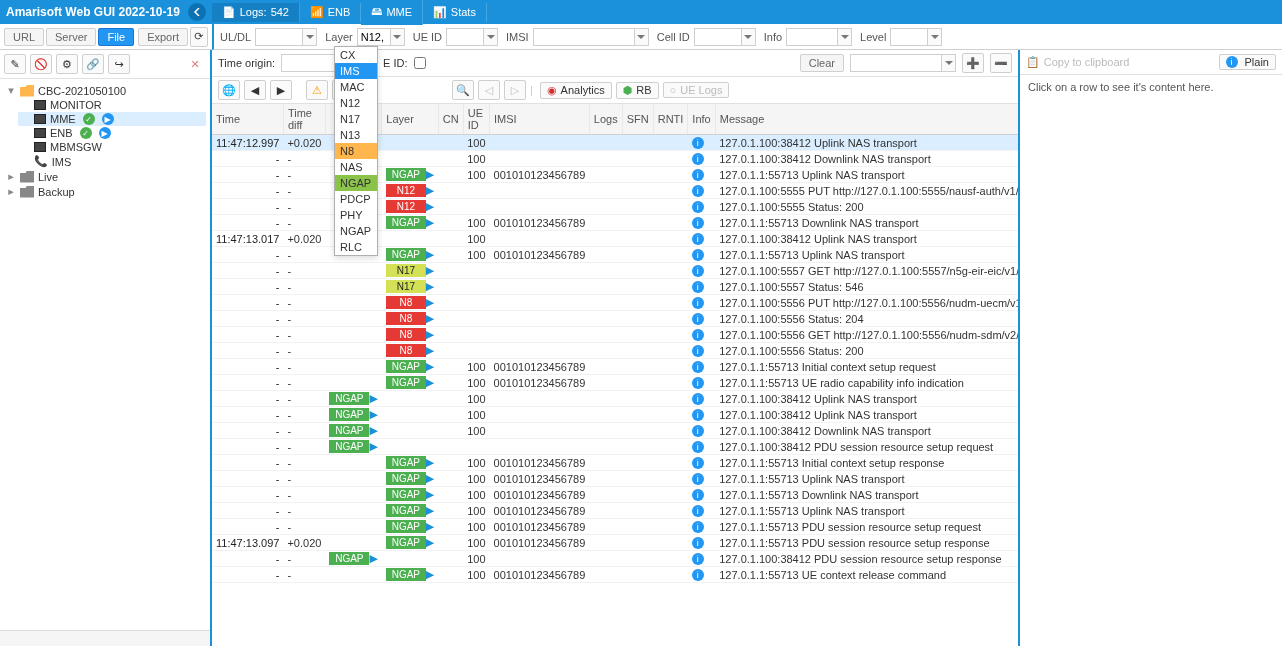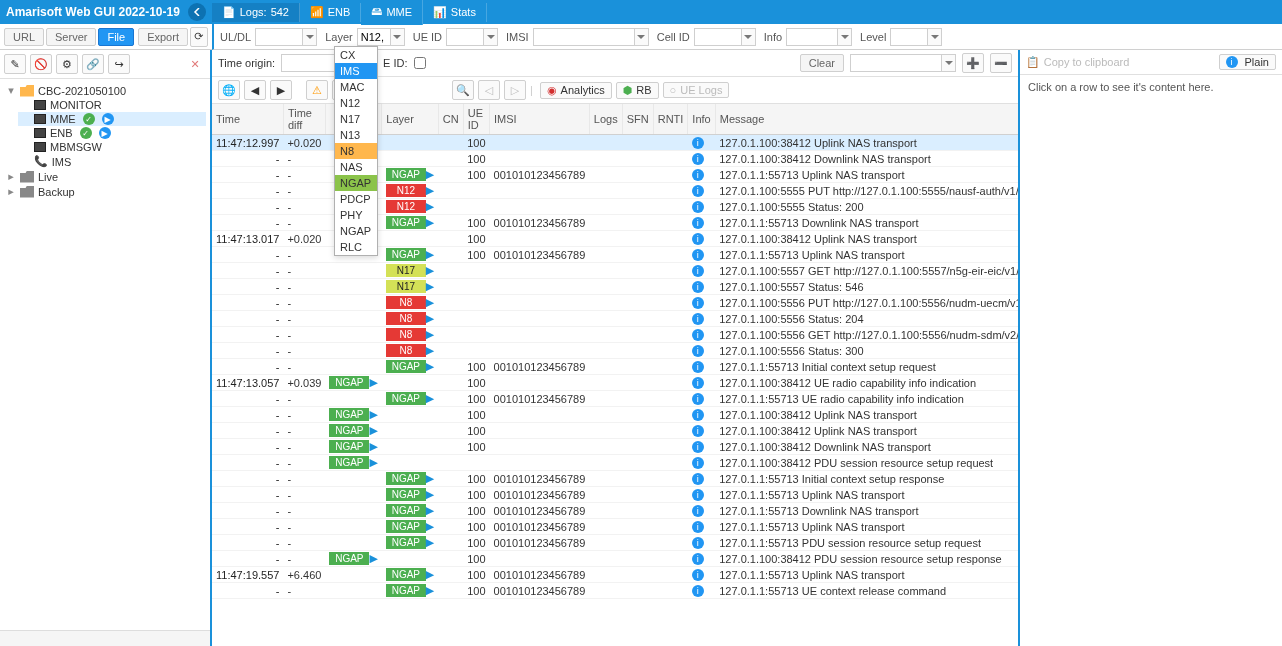--- a/index.html
+++ b/index.html
@@ -512,63 +512,63 @@
                 <td class="diff">-</td>
                 <td></td>
                 <td><span class="layer-badge layer-N8">N8</span><span class="arrow-blue">▶</span></td>
                 <td></td>
                 <td></td>
                 <td></td>
                 <td></td>
                 <td></td>
                 <td></td>
                 <td><i class="info-ball">i</i></td>
-                <td>127.0.1.100:5556 Status: 300</td>
+                <td>127.0.1.100:5556 Status: 200</td>
               </tr>
               <tr>
                 <td class="time">-</td>
                 <td class="diff">-</td>
                 <td></td>
                 <td><span class="layer-badge layer-NGAP">NGAP</span><span class="arrow-blue">▶</span></td>
                 <td></td>
                 <td>100</td>
                 <td>001010123456789</td>
                 <td></td>
                 <td></td>
                 <td></td>
                 <td><i class="info-ball">i</i></td>
                 <td>127.0.1.1:55713 Initial context setup request</td>
               </tr>
               <tr>
-                <td class="time">11:47:13.057</td>
-                <td class="diff">+0.039</td>
+                <td class="time">-</td>
+                <td class="diff">-</td>
+                <td></td>
+                <td><span class="layer-badge layer-NGAP">NGAP</span><span class="arrow-blue">▶</span></td>
+                <td></td>
+                <td>100</td>
+                <td>001010123456789</td>
+                <td></td>
+                <td></td>
+                <td></td>
+                <td><i class="info-ball">i</i></td>
+                <td>127.0.1.1:55713 UE radio capability info indication</td>
+              </tr>
+              <tr>
+                <td class="time">-</td>
+                <td class="diff">-</td>
                 <td style="text-align:right"><span class="layer-badge layer-NGAP">NGAP</span><span class="arrow-blue">▶</span></td>
                 <td></td>
                 <td></td>
                 <td>100</td>
                 <td></td>
                 <td></td>
                 <td></td>
                 <td></td>
                 <td><i class="info-ball">i</i></td>
-                <td>127.0.1.100:38412 UE radio capability info indication</td>
-              </tr>
-              <tr>
-                <td class="time">-</td>
-                <td class="diff">-</td>
-                <td></td>
-                <td><span class="layer-badge layer-NGAP">NGAP</span><span class="arrow-blue">▶</span></td>
-                <td></td>
-                <td>100</td>
-                <td>001010123456789</td>
-                <td></td>
-                <td></td>
-                <td></td>
-                <td><i class="info-ball">i</i></td>
-                <td>127.0.1.1:55713 UE radio capability info indication</td>
+                <td>127.0.1.100:38412 Uplink NAS transport</td>
               </tr>
               <tr>
                 <td class="time">-</td>
                 <td class="diff">-</td>
                 <td style="text-align:right"><span class="layer-badge layer-NGAP">NGAP</span><span class="arrow-blue">▶</span></td>
                 <td></td>
                 <td></td>
                 <td>100</td>
                 <td></td>
                 <td></td>
@@ -582,147 +582,133 @@
                 <td class="diff">-</td>
                 <td style="text-align:right"><span class="layer-badge layer-NGAP">NGAP</span><span class="arrow-blue">▶</span></td>
                 <td></td>
                 <td></td>
                 <td>100</td>
                 <td></td>
                 <td></td>
                 <td></td>
                 <td></td>
                 <td><i class="info-ball">i</i></td>
-                <td>127.0.1.100:38412 Uplink NAS transport</td>
+                <td>127.0.1.100:38412 Downlink NAS transport</td>
               </tr>
               <tr>
                 <td class="time">-</td>
                 <td class="diff">-</td>
                 <td style="text-align:right"><span class="layer-badge layer-NGAP">NGAP</span><span class="arrow-blue">▶</span></td>
                 <td></td>
                 <td></td>
-                <td>100</td>
-                <td></td>
-                <td></td>
-                <td></td>
-                <td></td>
-                <td><i class="info-ball">i</i></td>
-                <td>127.0.1.100:38412 Downlink NAS transport</td>
+                <td></td>
+                <td></td>
+                <td></td>
+                <td></td>
+                <td></td>
+                <td><i class="info-ball">i</i></td>
+                <td>127.0.1.100:38412 PDU session resource setup request</td>
+              </tr>
+              <tr>
+                <td class="time">-</td>
+                <td class="diff">-</td>
+                <td></td>
+                <td><span class="layer-badge layer-NGAP">NGAP</span><span class="arrow-blue">▶</span></td>
+                <td></td>
+                <td>100</td>
+                <td>001010123456789</td>
+                <td></td>
+                <td></td>
+                <td></td>
+                <td><i class="info-ball">i</i></td>
+                <td>127.0.1.1:55713 Initial context setup response</td>
+              </tr>
+              <tr>
+                <td class="time">-</td>
+                <td class="diff">-</td>
+                <td></td>
+                <td><span class="layer-badge layer-NGAP">NGAP</span><span class="arrow-blue">▶</span></td>
+                <td></td>
+                <td>100</td>
+                <td>001010123456789</td>
+                <td></td>
+                <td></td>
+                <td></td>
+                <td><i class="info-ball">i</i></td>
+                <td>127.0.1.1:55713 Uplink NAS transport</td>
+              </tr>
+              <tr>
+                <td class="time">-</td>
+                <td class="diff">-</td>
+                <td></td>
+                <td><span class="layer-badge layer-NGAP">NGAP</span><span class="arrow-blue">▶</span></td>
+                <td></td>
+                <td>100</td>
+                <td>001010123456789</td>
+                <td></td>
+                <td></td>
+                <td></td>
+                <td><i class="info-ball">i</i></td>
+                <td>127.0.1.1:55713 Downlink NAS transport</td>
+              </tr>
+              <tr>
+                <td class="time">-</td>
+                <td class="diff">-</td>
+                <td></td>
+                <td><span class="layer-badge layer-NGAP">NGAP</span><span class="arrow-blue">▶</span></td>
+                <td></td>
+                <td>100</td>
+                <td>001010123456789</td>
+                <td></td>
+                <td></td>
+                <td></td>
+                <td><i class="info-ball">i</i></td>
+                <td>127.0.1.1:55713 Uplink NAS transport</td>
+              </tr>
+              <tr>
+                <td class="time">-</td>
+                <td class="diff">-</td>
+                <td></td>
+                <td><span class="layer-badge layer-NGAP">NGAP</span><span class="arrow-blue">▶</span></td>
+                <td></td>
+                <td>100</td>
+                <td>001010123456789</td>
+                <td></td>
+                <td></td>
+                <td></td>
+                <td><i class="info-ball">i</i></td>
+                <td>127.0.1.1:55713 PDU session resource setup request</td>
+              </tr>
+              <tr>
+                <td class="time">11:47:13.097</td>
+                <td class="diff">+0.020</td>
+                <td></td>
+                <td><span class="layer-badge layer-NGAP">NGAP</span><span class="arrow-blue">▶</span></td>
+                <td></td>
+                <td>100</td>
+                <td>001010123456789</td>
+                <td></td>
+                <td></td>
+                <td></td>
+                <td><i class="info-ball">i</i></td>
+                <td>127.0.1.1:55713 PDU session resource setup response</td>
               </tr>
               <tr>
                 <td class="time">-</td>
                 <td class="diff">-</td>
                 <td style="text-align:right"><span class="layer-badge layer-NGAP">NGAP</span><span class="arrow-blue">▶</span></td>
                 <td></td>
                 <td></td>
-                <td></td>
-                <td></td>
-                <td></td>
-                <td></td>
-                <td></td>
-                <td><i class="info-ball">i</i></td>
-                <td>127.0.1.100:38412 PDU session resource setup request</td>
-              </tr>
-              <tr>
-                <td class="time">-</td>
-                <td class="diff">-</td>
-                <td></td>
-                <td><span class="layer-badge layer-NGAP">NGAP</span><span class="arrow-blue">▶</span></td>
-                <td></td>
-                <td>100</td>
-                <td>001010123456789</td>
-                <td></td>
-                <td></td>
-                <td></td>
-                <td><i class="info-ball">i</i></td>
-                <td>127.0.1.1:55713 Initial context setup response</td>
-              </tr>
-              <tr>
-                <td class="time">-</td>
-                <td class="diff">-</td>
-                <td></td>
-                <td><span class="layer-badge layer-NGAP">NGAP</span><span class="arrow-blue">▶</span></td>
-                <td></td>
-                <td>100</td>
-                <td>001010123456789</td>
-                <td></td>
-                <td></td>
-                <td></td>
-                <td><i class="info-ball">i</i></td>
-                <td>127.0.1.1:55713 Uplink NAS transport</td>
-              </tr>
-              <tr>
-                <td class="time">-</td>
-                <td class="diff">-</td>
-                <td></td>
-                <td><span class="layer-badge layer-NGAP">NGAP</span><span class="arrow-blue">▶</span></td>
-                <td></td>
-                <td>100</td>
-                <td>001010123456789</td>
-                <td></td>
-                <td></td>
-                <td></td>
-                <td><i class="info-ball">i</i></td>
-                <td>127.0.1.1:55713 Downlink NAS transport</td>
-              </tr>
-              <tr>
-                <td class="time">-</td>
-                <td class="diff">-</td>
-                <td></td>
-                <td><span class="layer-badge layer-NGAP">NGAP</span><span class="arrow-blue">▶</span></td>
-                <td></td>
-                <td>100</td>
-                <td>001010123456789</td>
-                <td></td>
-                <td></td>
-                <td></td>
-                <td><i class="info-ball">i</i></td>
-                <td>127.0.1.1:55713 Uplink NAS transport</td>
-              </tr>
-              <tr>
-                <td class="time">-</td>
-                <td class="diff">-</td>
-                <td></td>
-                <td><span class="layer-badge layer-NGAP">NGAP</span><span class="arrow-blue">▶</span></td>
-                <td></td>
-                <td>100</td>
-                <td>001010123456789</td>
-                <td></td>
-                <td></td>
-                <td></td>
-                <td><i class="info-ball">i</i></td>
-                <td>127.0.1.1:55713 PDU session resource setup request</td>
-              </tr>
-              <tr>
-                <td class="time">-</td>
-                <td class="diff">-</td>
-                <td style="text-align:right"><span class="layer-badge layer-NGAP">NGAP</span><span class="arrow-blue">▶</span></td>
-                <td></td>
-                <td></td>
                 <td>100</td>
                 <td></td>
                 <td></td>
                 <td></td>
                 <td></td>
                 <td><i class="info-ball">i</i></td>
                 <td>127.0.1.100:38412 PDU session resource setup response</td>
-              </tr>
-              <tr>
-                <td class="time">11:47:19.557</td>
-                <td class="diff">+6.460</td>
-                <td></td>
-                <td><span class="layer-badge layer-NGAP">NGAP</span><span class="arrow-blue">▶</span></td>
-                <td></td>
-                <td>100</td>
-                <td>001010123456789</td>
-                <td></td>
-                <td></td>
-                <td></td>
-                <td><i class="info-ball">i</i></td>
-                <td>127.0.1.1:55713 Uplink NAS transport</td>
               </tr>
               <tr>
                 <td class="time">-</td>
                 <td class="diff">-</td>
                 <td></td>
                 <td><span class="layer-badge layer-NGAP">NGAP</span><span class="arrow-blue">▶</span></td>
                 <td></td>
                 <td>100</td>
                 <td>001010123456789</td>
                 <td></td>

